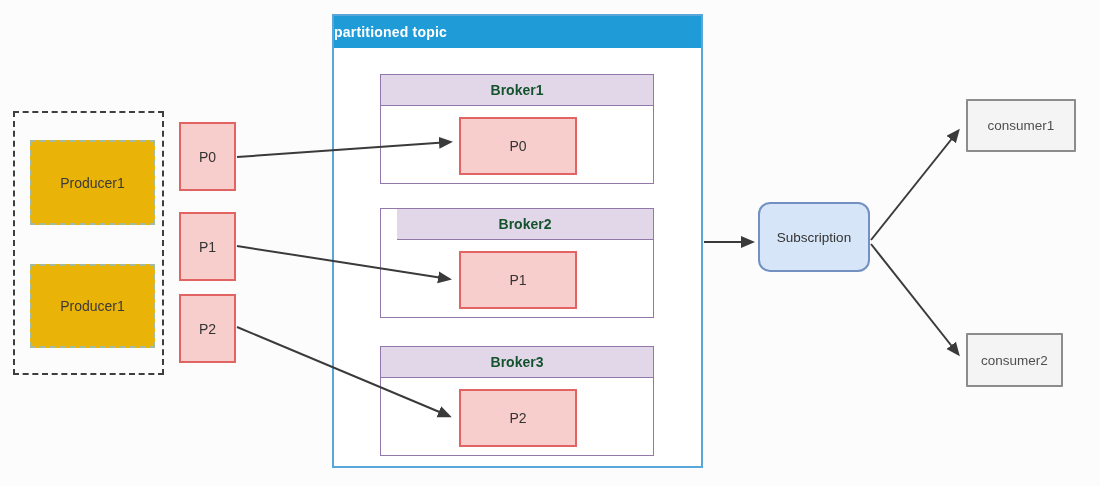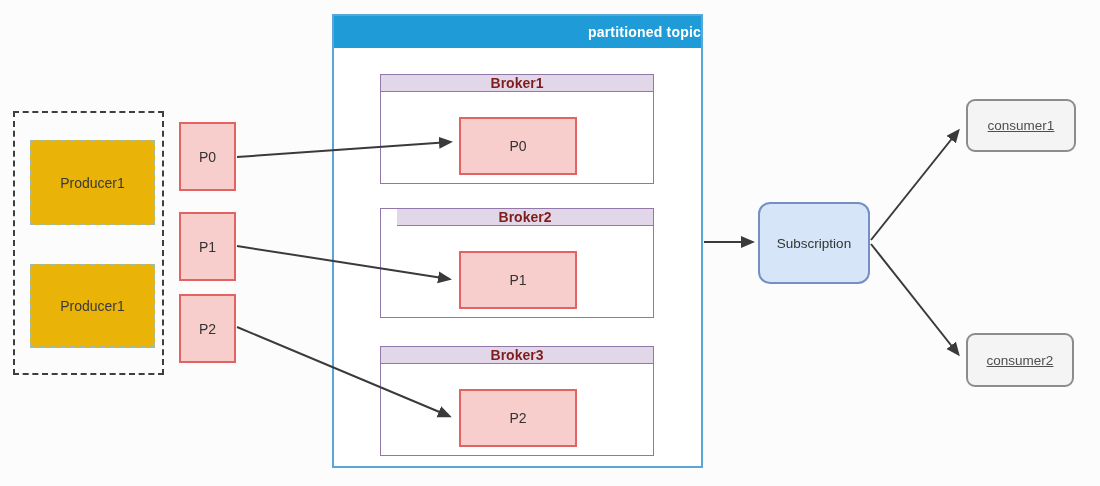--- a/index.html
+++ b/index.html
@@ -39,66 +39,65 @@
   .part-p1 { left: 179px; top: 212px; width: 57px; height: 69px; }
   .part-p2 { left: 179px; top: 294px; width: 57px; height: 69px; }
   
   .topic {
     position: absolute; left: 332px; top: 14px; width: 371px; height: 454px;
     background: #ffffff;
     border: 2px solid #58a7d8; box-sizing: border-box;
   }
   .topic-header {
     height: 32px; background: #1f9cd8;
-    display: flex; align-items: center; justify-content: flex-end;
+    display: flex; align-items: center; justify-content: flex-start;
     color: #ffffff; font-weight: bold; font-size: 14px;
     letter-spacing: .2px;
   }
   
   .broker {
     position: absolute; width: 274px; height: 110px;
     background: #ffffff;
     border: 1px solid #9178a8; box-sizing: border-box;
   }
   .broker-1 { left: 380px; top: 74px; }
   .broker-2 { left: 380px; top: 208px; padding-left: 16px; }
   .broker-3 { left: 380px; top: 346px; }
   .broker-header {
-    height: 17px; background: #e2d6e9;
+    height: 31px; background: #e2d6e9;
     border-bottom: 1px solid #9178a8;
     display: flex; align-items: center; justify-content: center;
-    font-weight: 600; font-size: 14px; color: #7f1d1d;
+    font-weight: 600; font-size: 14px; color: #14532d;
     box-sizing: border-box;
   }
   .broker-partition {
     position: absolute; left: 78px; top: 42px; width: 118px; height: 58px;
     background: #f8cecc;
     border: 2px solid #e16463;
     display: flex; align-items: center; justify-content: center;
     box-sizing: border-box; font-size: 14px; color: #333;
   }
   
   .subscription {
-    left: 758px; top: 202px; width: 112px; height: 82px;
+    left: 758px; top: 202px; width: 112px; height: 70px;
     background: #d6e6f8;
     border: 2px solid #7291c1;
     border-radius: 12px;
     font-size: 13.5px;
   }
   
   .consumer {
     background: #f4f4f4;
     border: 2px solid #8c8c8c;
-    border-radius: 9px;
+    border-radius: 1px;
     color: #4f4f4f;
     font-size: 13.5px;
-    text-decoration: underline;
   }
   .consumer-1 { left: 966px; top: 99px;  width: 110px; height: 53px; }
-  .consumer-2 { left: 966px; top: 333px; width: 108px; height: 54px; }
+  .consumer-2 { left: 966px; top: 333px; width: 97px; height: 54px; }
   
   .arrows {
     position: absolute; left: 0; top: 0; width: 1100px; height: 486px;
     pointer-events: none;
   }
   .arrows line { stroke: #3a3a3a; stroke-width: 2; }
 </style>
 </head>
 <body>
 

